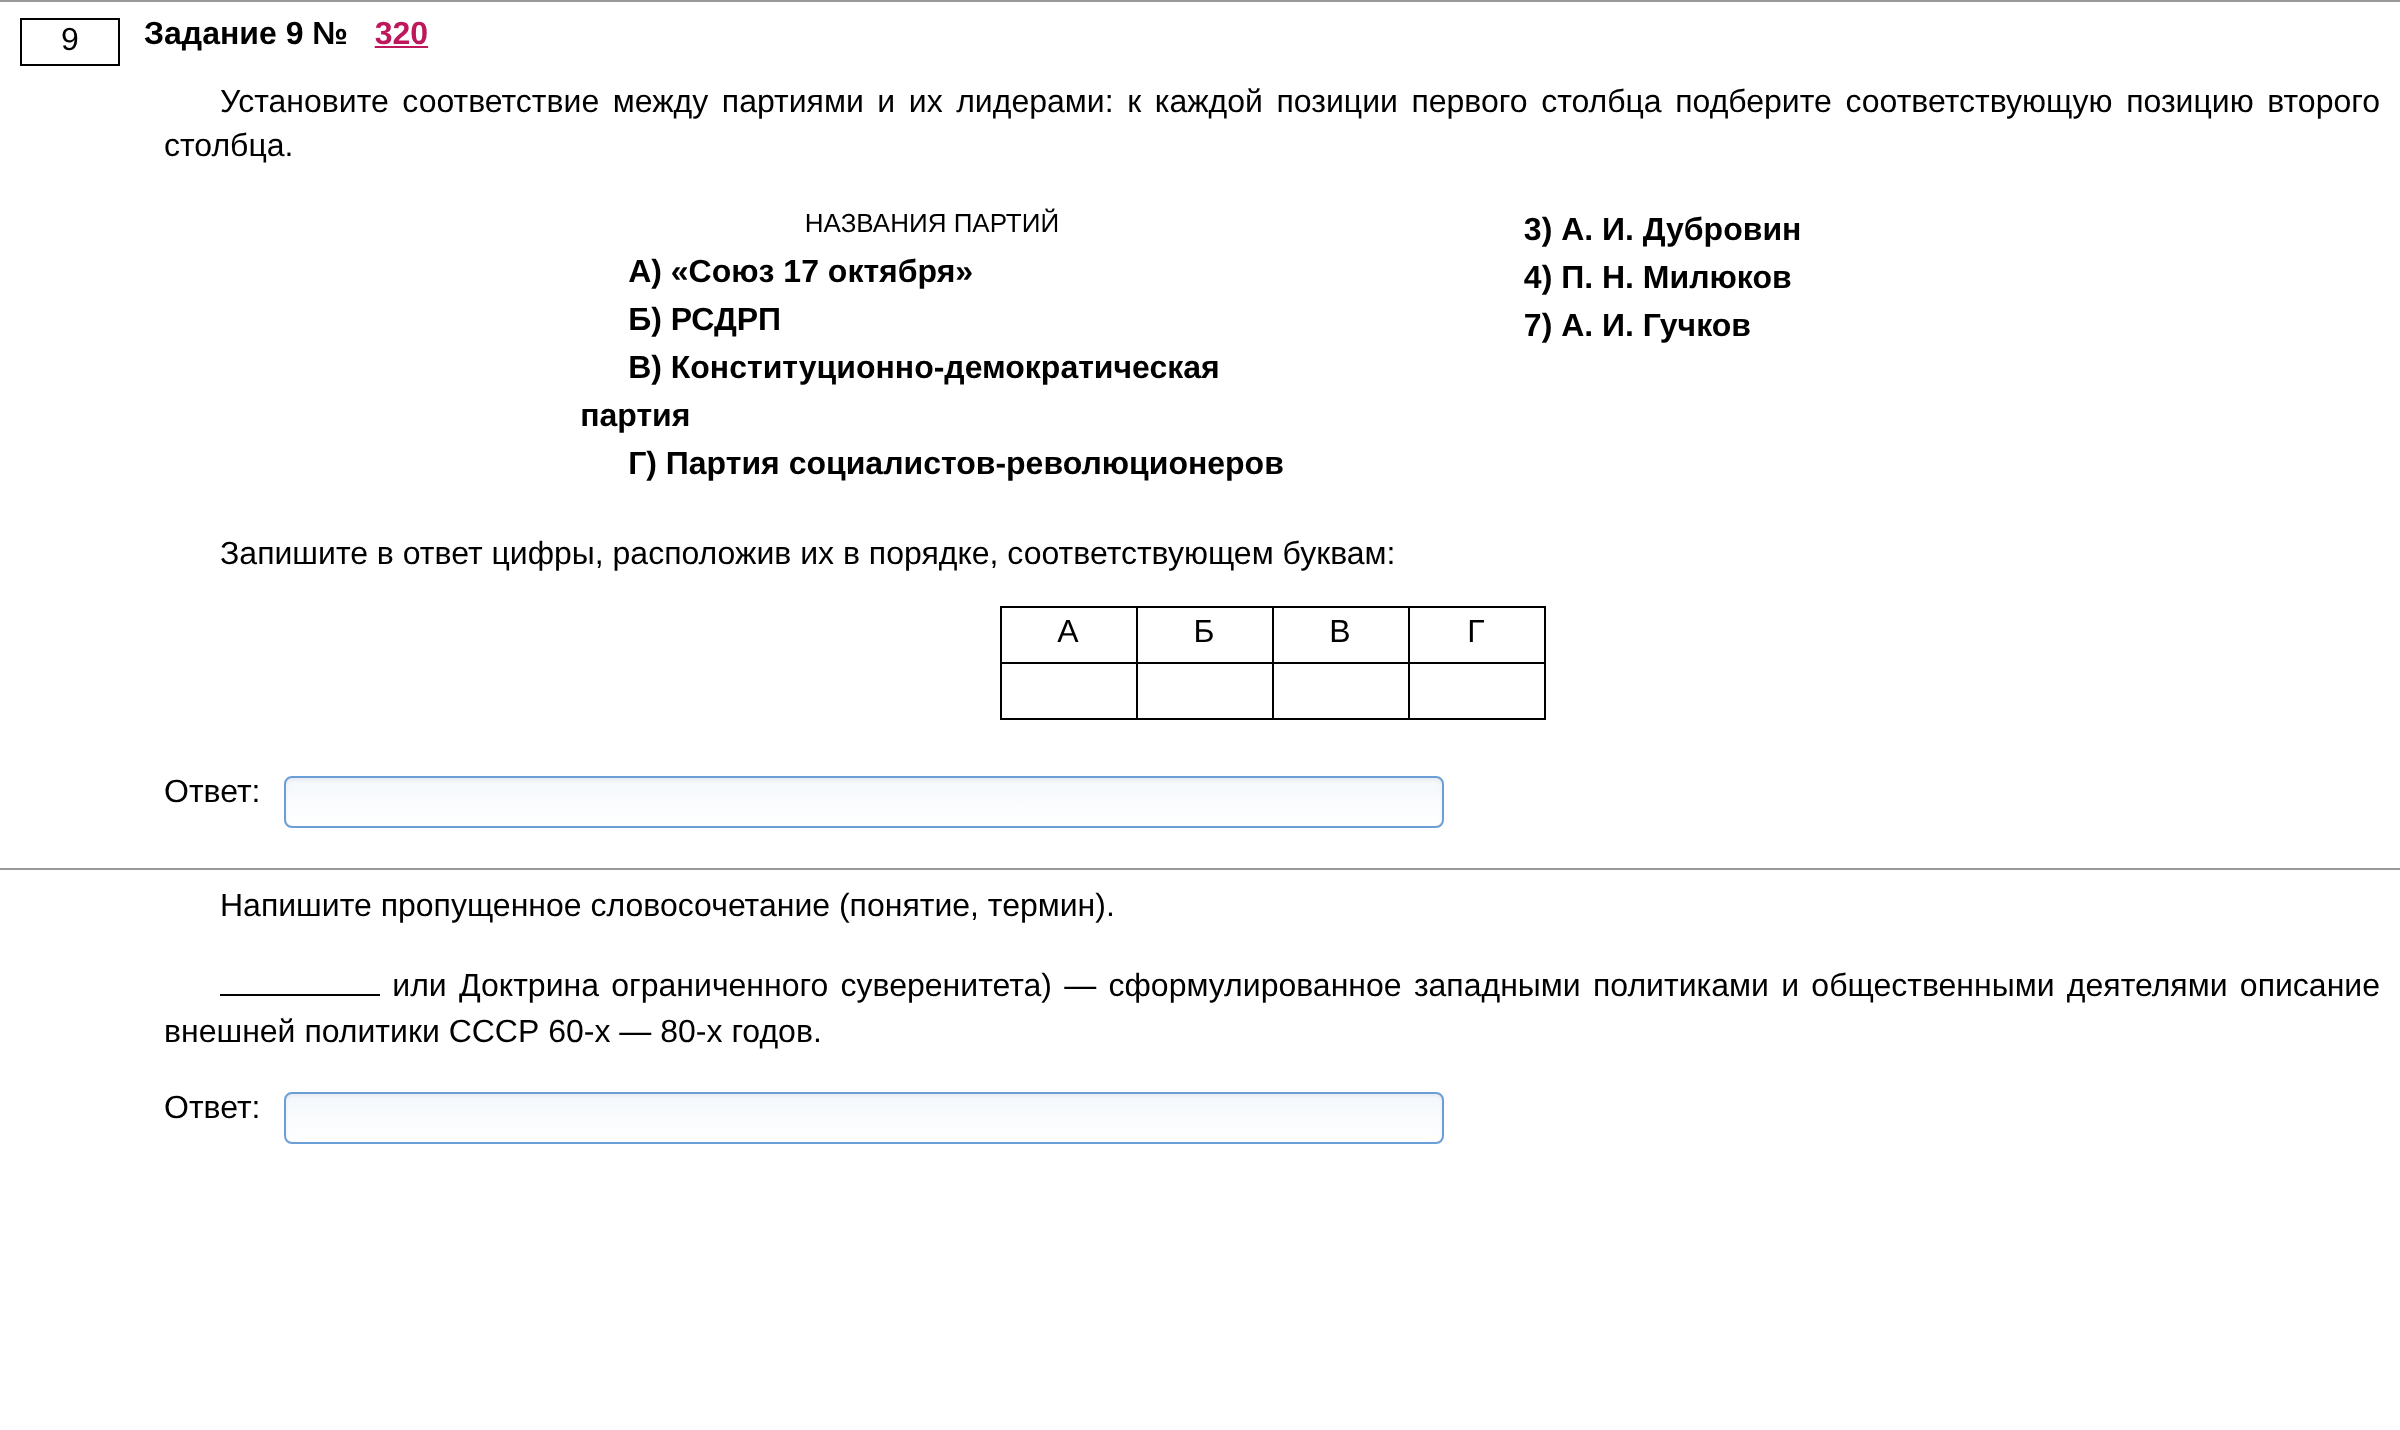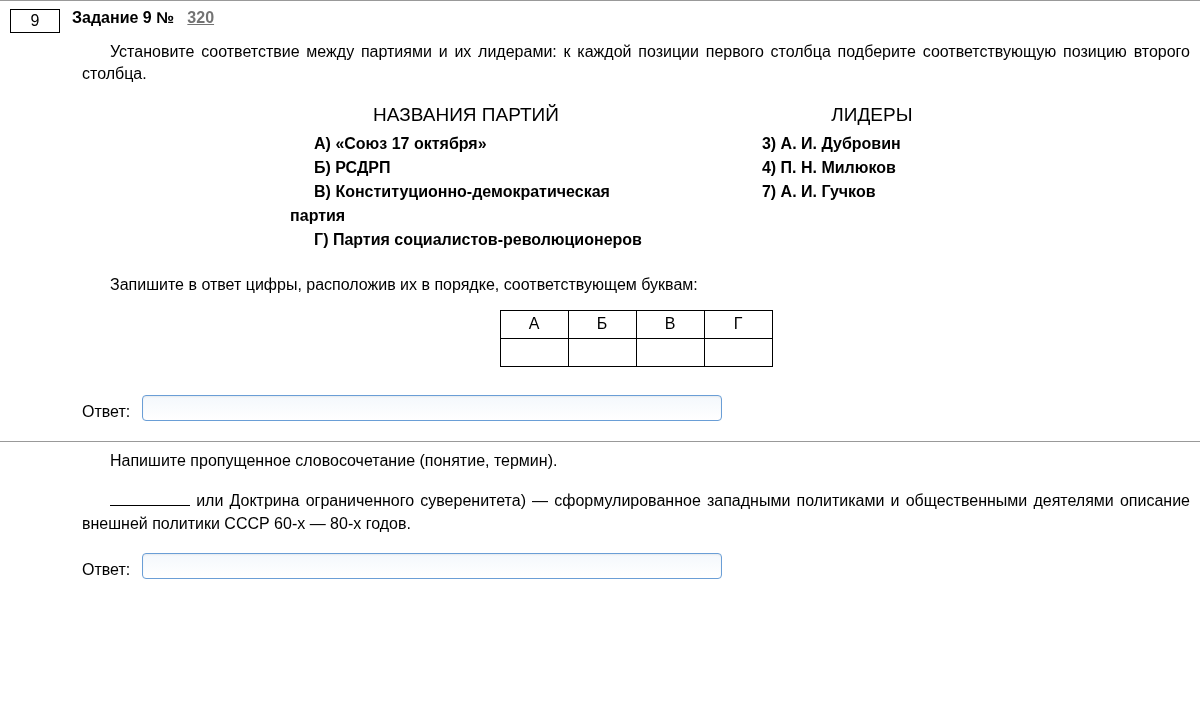--- a/index.html
+++ b/index.html
@@ -24,21 +24,21 @@
       padding: 2px 18px;
       margin-right: 12px;
       font-size: 16px;
       text-align: center;
       min-width: 50px;
     }
     .task-title {
       font-weight: bold;
     }
     .task-link {
-      color: #737373;
+      color: #be185d;
       text-decoration: underline;
       font-weight: bold;
     }
     .task-content {
       margin-left: 72px;
     }
     .task-intro {
       text-align: justify;
       margin-bottom: 18px;
       line-height: 1.4;
@@ -51,21 +51,21 @@
       justify-content: center;
       gap: 120px;
       margin-bottom: 24px;
     }
     .col {
       min-width: 320px;
     }
     .col-header {
       text-align: center;
       margin-bottom: 6px;
-      font-size: 19px;
+      font-size: 13px;
     }
     .col-items {
       line-height: 1.5;
       font-weight: bold;
     }
     .col-items .item-indent {
       text-indent: 24px;
     }
     .answer-instruction {
       text-indent: 28px;
@@ -80,21 +80,21 @@
       width: 68px;
       height: 28px;
       text-align: center;
       font-size: 16px;
     }
     .answer-table .empty-row td {
       height: 28px;
     }
     .answer-row {
       display: flex;
-      align-items: flex-end;
+      align-items: flex-start;
       gap: 12px;
     }
     .answer-label {
       font-size: 16px;
     }
     .answer-input {
       border: 1px solid #6a9ed6;
       border-radius: 4px;
       background: linear-gradient(#f4f8fc, #ffffff);
       height: 26px;
@@ -129,21 +129,20 @@
       <div class="col">
         <div class="col-header">НАЗВАНИЯ ПАРТИЙ</div>
         <div class="col-items">
           <div class="item-indent">A) «Союз 17 октября»</div>
           <div class="item-indent">Б) РСДРП</div>
           <div><span style="margin-left:24px">B) Конституционно-демократическая</span><br>партия</div>
           <div class="item-indent">Г) Партия социалистов-революционеров</div>
         </div>
       </div>
       <div class="col" style="min-width:220px">
-        <div class="col-header">ЛИДЕРЫ</div>
         <div class="col-items">
           <div>3) А. И. Дубровин</div>
           <div>4) П. Н. Милюков</div>
           <div>7) А. И. Гучков</div>
         </div>
       </div>
     </div>
 
     <div class="answer-instruction">Запишите в ответ цифры, расположив их в порядке, соответствующем буквам:</div>
 

